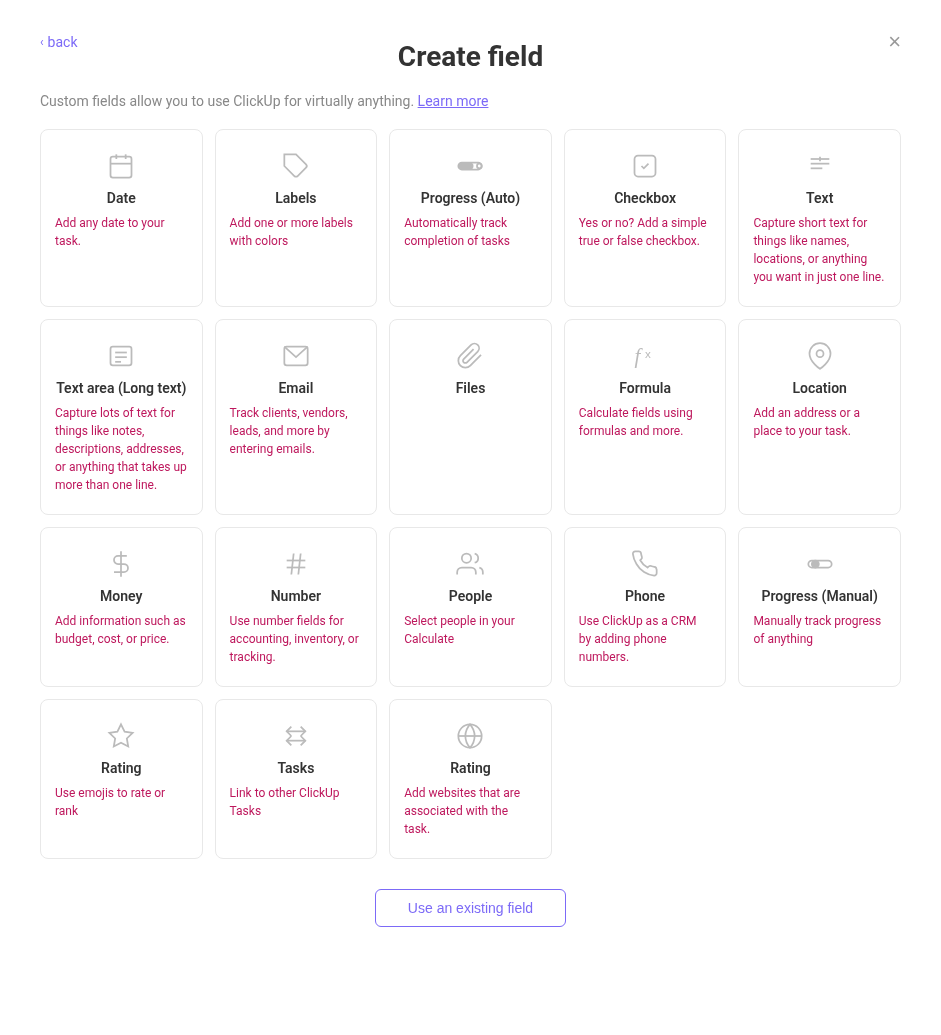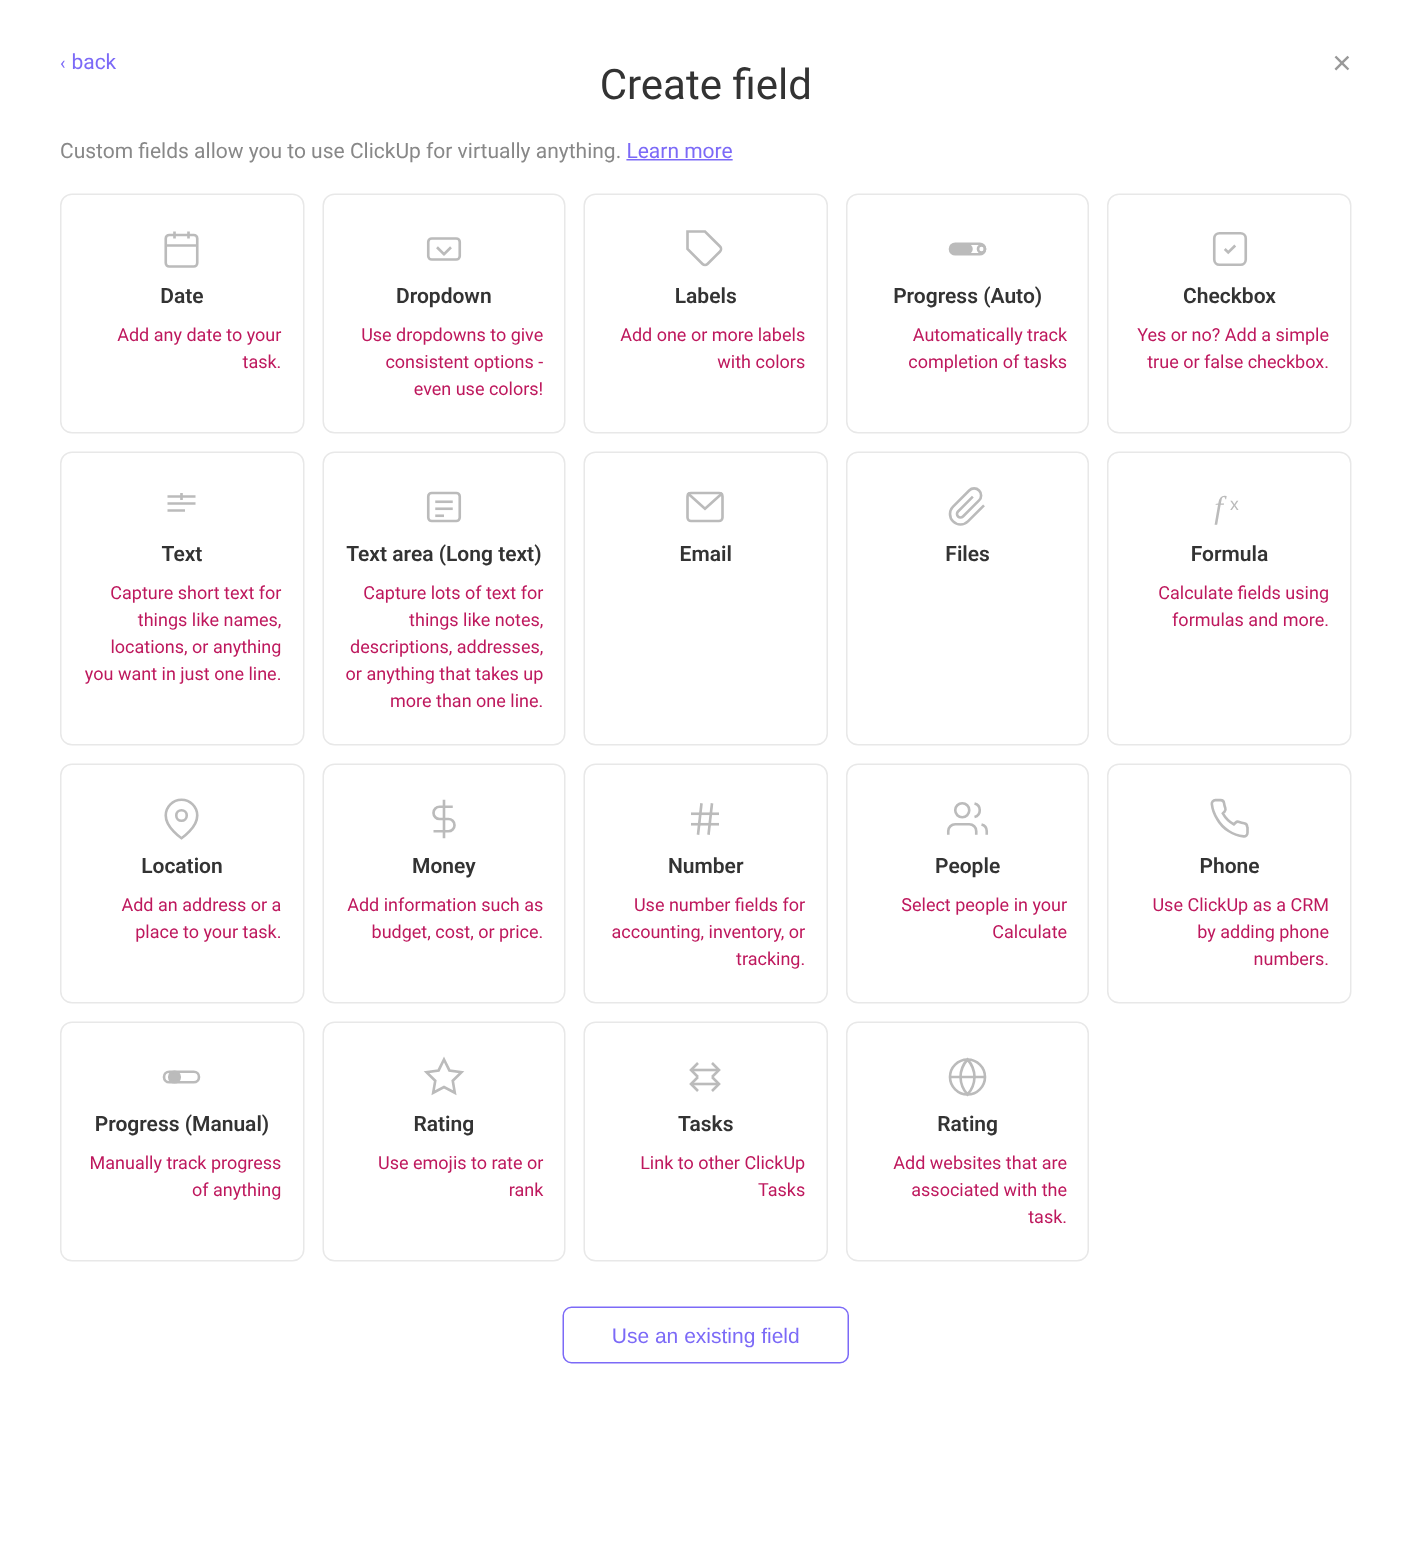--- a/index.html
+++ b/index.html
@@ -29,21 +29,21 @@
       font-size: 14px;
       cursor: pointer;
       text-decoration: none;
     }
     .back-chevron {
       font-size: 12px;
       color: #7c6af7;
     }
     .page-title {
       font-size: 28px;
-      font-weight: 400;
+      font-weight: 700;
       color: #333;
     }
     .close-btn {
       position: absolute;
       right: 40px;
       top: 50%;
       transform: translateY(-50%);
       font-size: 22px;
       color: #999;
       cursor: pointer;
@@ -64,21 +64,21 @@
     .grid-container {
       padding: 0 40px;
       display: grid;
       grid-template-columns: repeat(5, 1fr);
       gap: 12px;
     }
     .field-card {
       border: 1px solid #e8e8e8;
       border-radius: 8px;
       padding: 20px 14px;
-      text-align: right;
+      text-align: left;
       cursor: pointer;
       transition: border-color 0.2s, box-shadow 0.2s;
       display: flex;
       flex-direction: column;
       align-items: center;
       gap: 8px;
     }
     .field-icon {
       width: 32px;
       height: 32px;
@@ -147,30 +147,20 @@
           <line x1="8" y1="2" x2="8" y2="6"></line>
           <line x1="3" y1="10" x2="21" y2="10"></line>
         </svg>
       </div>
       <div class="field-name">Date</div>
       <div class="field-desc">Add any date to your task.</div>
     </div>
     <div class="field-card">
       <div class="field-icon">
         <svg viewBox="0 0 24 24">
-          <rect x="3" y="6" width="18" height="12" rx="2"></rect>
-          <polyline points="8,11 12,15 16,11"></polyline>
-        </svg>
-      </div>
-      <div class="field-name">Dropdown</div>
-      <div class="field-desc">Use dropdowns to give consistent options - even use colors!</div>
-    </div>
-    <div class="field-card">
-      <div class="field-icon">
-        <svg viewBox="0 0 24 24">
           <path d="M20.59 13.41l-7.17 7.17a2 2 0 0 1-2.83 0L2 12V2h10l8.59 8.59a2 2 0 0 1 0 2.82z"></path>
           <line x1="7" y1="7" x2="7.01" y2="7"></line>
         </svg>
       </div>
       <div class="field-name">Labels</div>
       <div class="field-desc">Add one or more labels with colors</div>
     </div>
     <div class="field-card">
       <div class="field-icon">
         <svg viewBox="0 0 24 24">
@@ -217,20 +207,21 @@
       <div class="field-desc">Capture lots of text for things like notes, descriptions, addresses, or anything that takes up more than one line.</div>
     </div>
     <div class="field-card">
       <div class="field-icon">
         <svg viewBox="0 0 24 24">
           <rect x="2" y="4" width="20" height="16" rx="2"></rect>
           <polyline points="2,4 12,13 22,4"></polyline>
         </svg>
       </div>
       <div class="field-name">Email</div>
+      <div class="field-desc">Track clients, vendors, leads, and more by entering emails.</div>
     </div>
     <div class="field-card">
       <div class="field-icon">
         <svg viewBox="0 0 24 24">
           <path d="M21.44 11.05l-9.19 9.19a6 6 0 0 1-8.49-8.49l9.19-9.19a4 4 0 0 1 5.66 5.66l-9.2 9.19a2 2 0 0 1-2.83-2.83l8.49-8.48"></path>
         </svg>
       </div>
       <div class="field-name">Files</div>
     </div>
     <div class="field-card">

